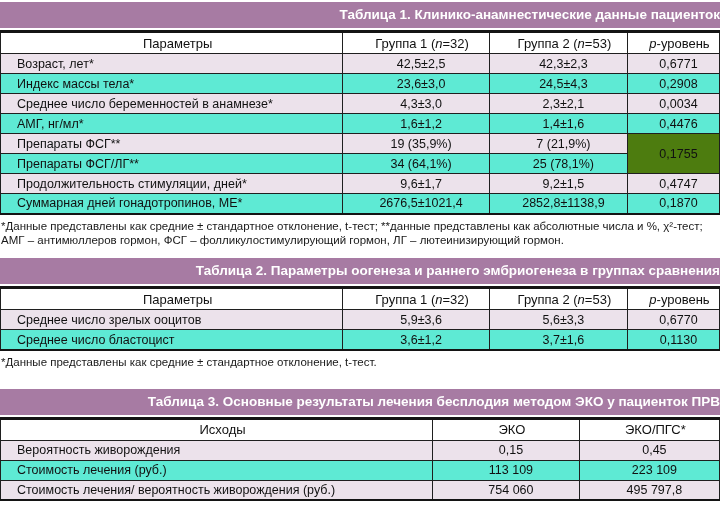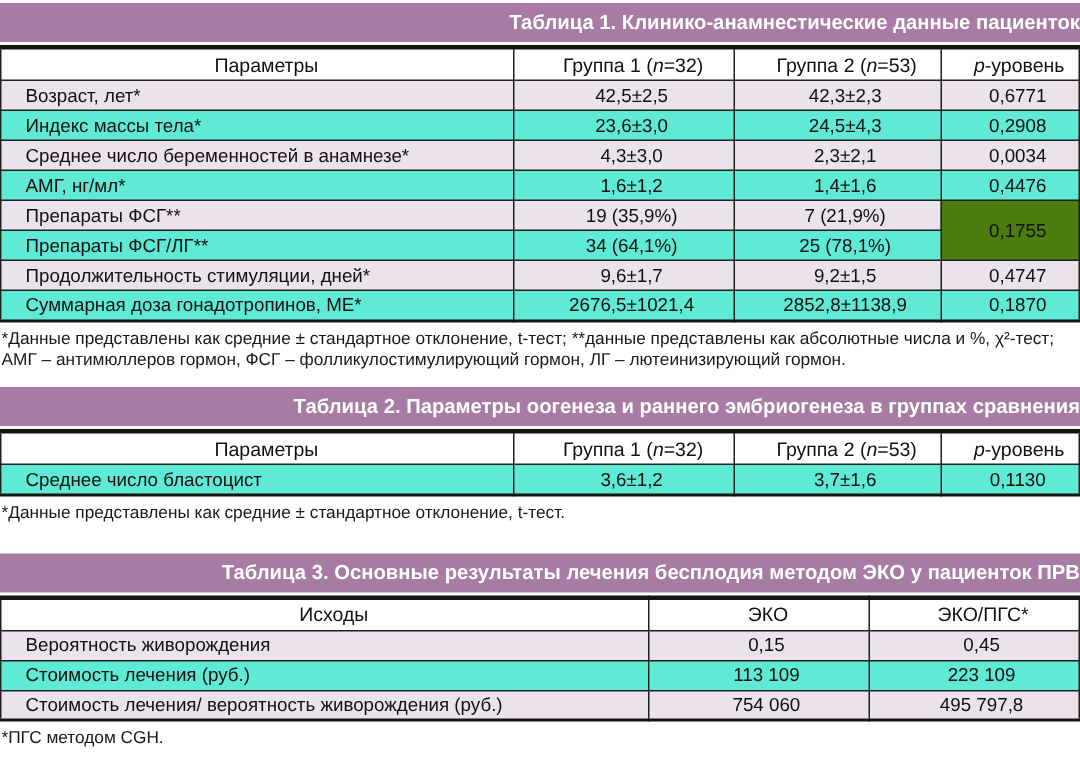--- a/index.html
+++ b/index.html
@@ -116,21 +116,21 @@
         <td class="val">34 (64,1%)</td>
         <td class="val">25 (78,1%)</td>
       </tr>
       <tr class="alt">
         <td class="param">Продолжительность стимуляции, дней*</td>
         <td class="val">9,6±1,7</td>
         <td class="val">9,2±1,5</td>
         <td class="val">0,4747</td>
       </tr>
       <tr class="plain">
-        <td class="param">Суммарная доза гонадотропинов, МЕ*</td>
+        <td class="param">Суммарная дней гонадотропинов, МЕ*</td>
         <td class="val">2676,5±1021,4</td>
         <td class="val">2852,8±1138,9</td>
         <td class="val">0,1870</td>
       </tr>
     </tbody>
   </table>
   <div class="fn">
     <div>*Данные представлены как средние ± стандартное отклонение, t-тест; **данные представлены как абсолютные числа и %, χ²-тест;</div>
     <div>АМГ – антимюллеров гормон, ФСГ – фолликулостимулирующий гормон, ЛГ – лютеинизирующий гормон.</div>
   </div>
@@ -149,20 +149,26 @@
       </colgroup>
     <thead>
       <tr>
         <th>Параметры</th>
         <th><span>Группа 1 (</span><i>n</i><span>=32)</span></th>
         <th><span>Группа 2 (</span><i>n</i><span>=53)</span></th>
         <th><i>p</i><span>-уровень</span></th>
       </tr>
     </thead>
     <tbody>
+      <tr class="alt">
+        <td class="param">Среднее число зрелых ооцитов</td>
+        <td class="val">5,9±3,6</td>
+        <td class="val">5,6±3,3</td>
+        <td class="val">0,6770</td>
+      </tr>
       <tr class="plain">
         <td class="param">Среднее число бластоцист</td>
         <td class="val">3,6±1,2</td>
         <td class="val">3,7±1,6</td>
         <td class="val">0,1130</td>
       </tr>
     </tbody>
   </table>
   <div class="fn">
     <div>*Данные представлены как средние ± стандартное отклонение, t-тест.</div>

